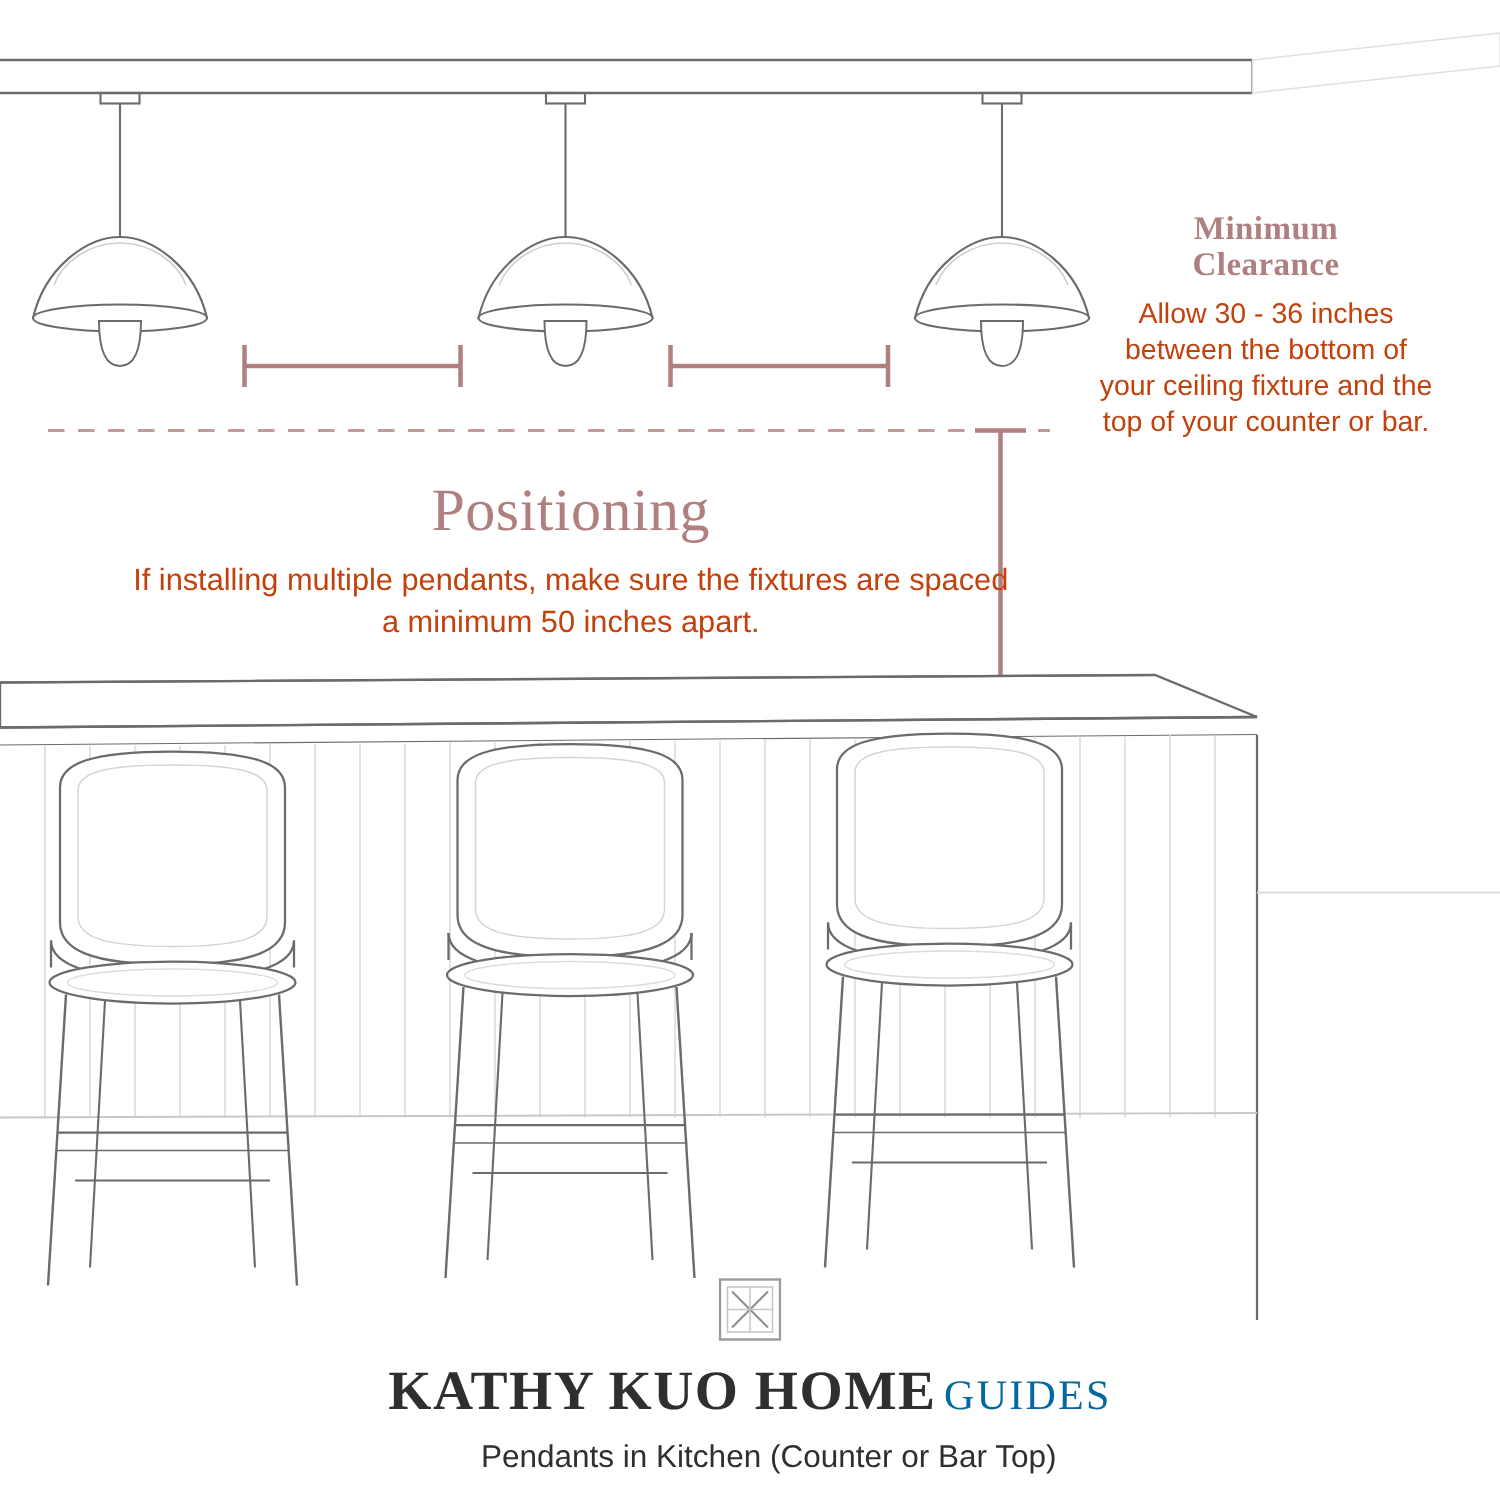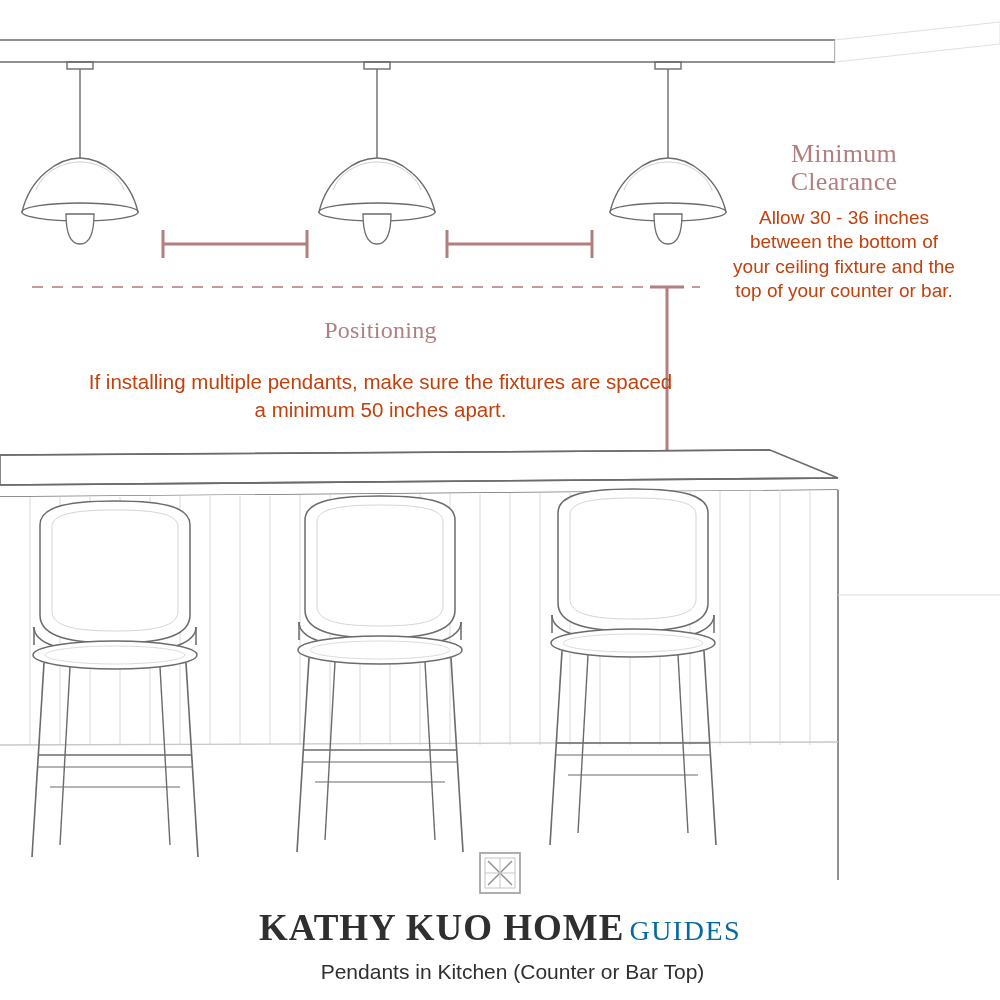--- a/index.html
+++ b/index.html
@@ -46,36 +46,37 @@
     line-height: 1.28;
   }
 
   
   #clearance-block {
     right: 44px;
     top: 140px;
     width: 224px;
   }
   #clearance-block .label-title {
-    font-size: 26px;
+    font-size: 22px;
     margin-bottom: 10px;
+    font-weight: bold;
   }
   #clearance-block .label-body {
     font-size: 19px;
   }
 
   
   #positioning-block {
     left: 88px;
     top: 318px;
     width: 585px;
   }
   #positioning-block .label-title {
-    font-size: 24px;
-    margin-bottom: 24px;
+    font-size: 40px;
+    margin-bottom: 12px;
   }
   #positioning-block .label-body {
     font-size: 20.5px;
     line-height: 1.35;
   }
 
   
   #footer {
     position: absolute;
     left: 0;

